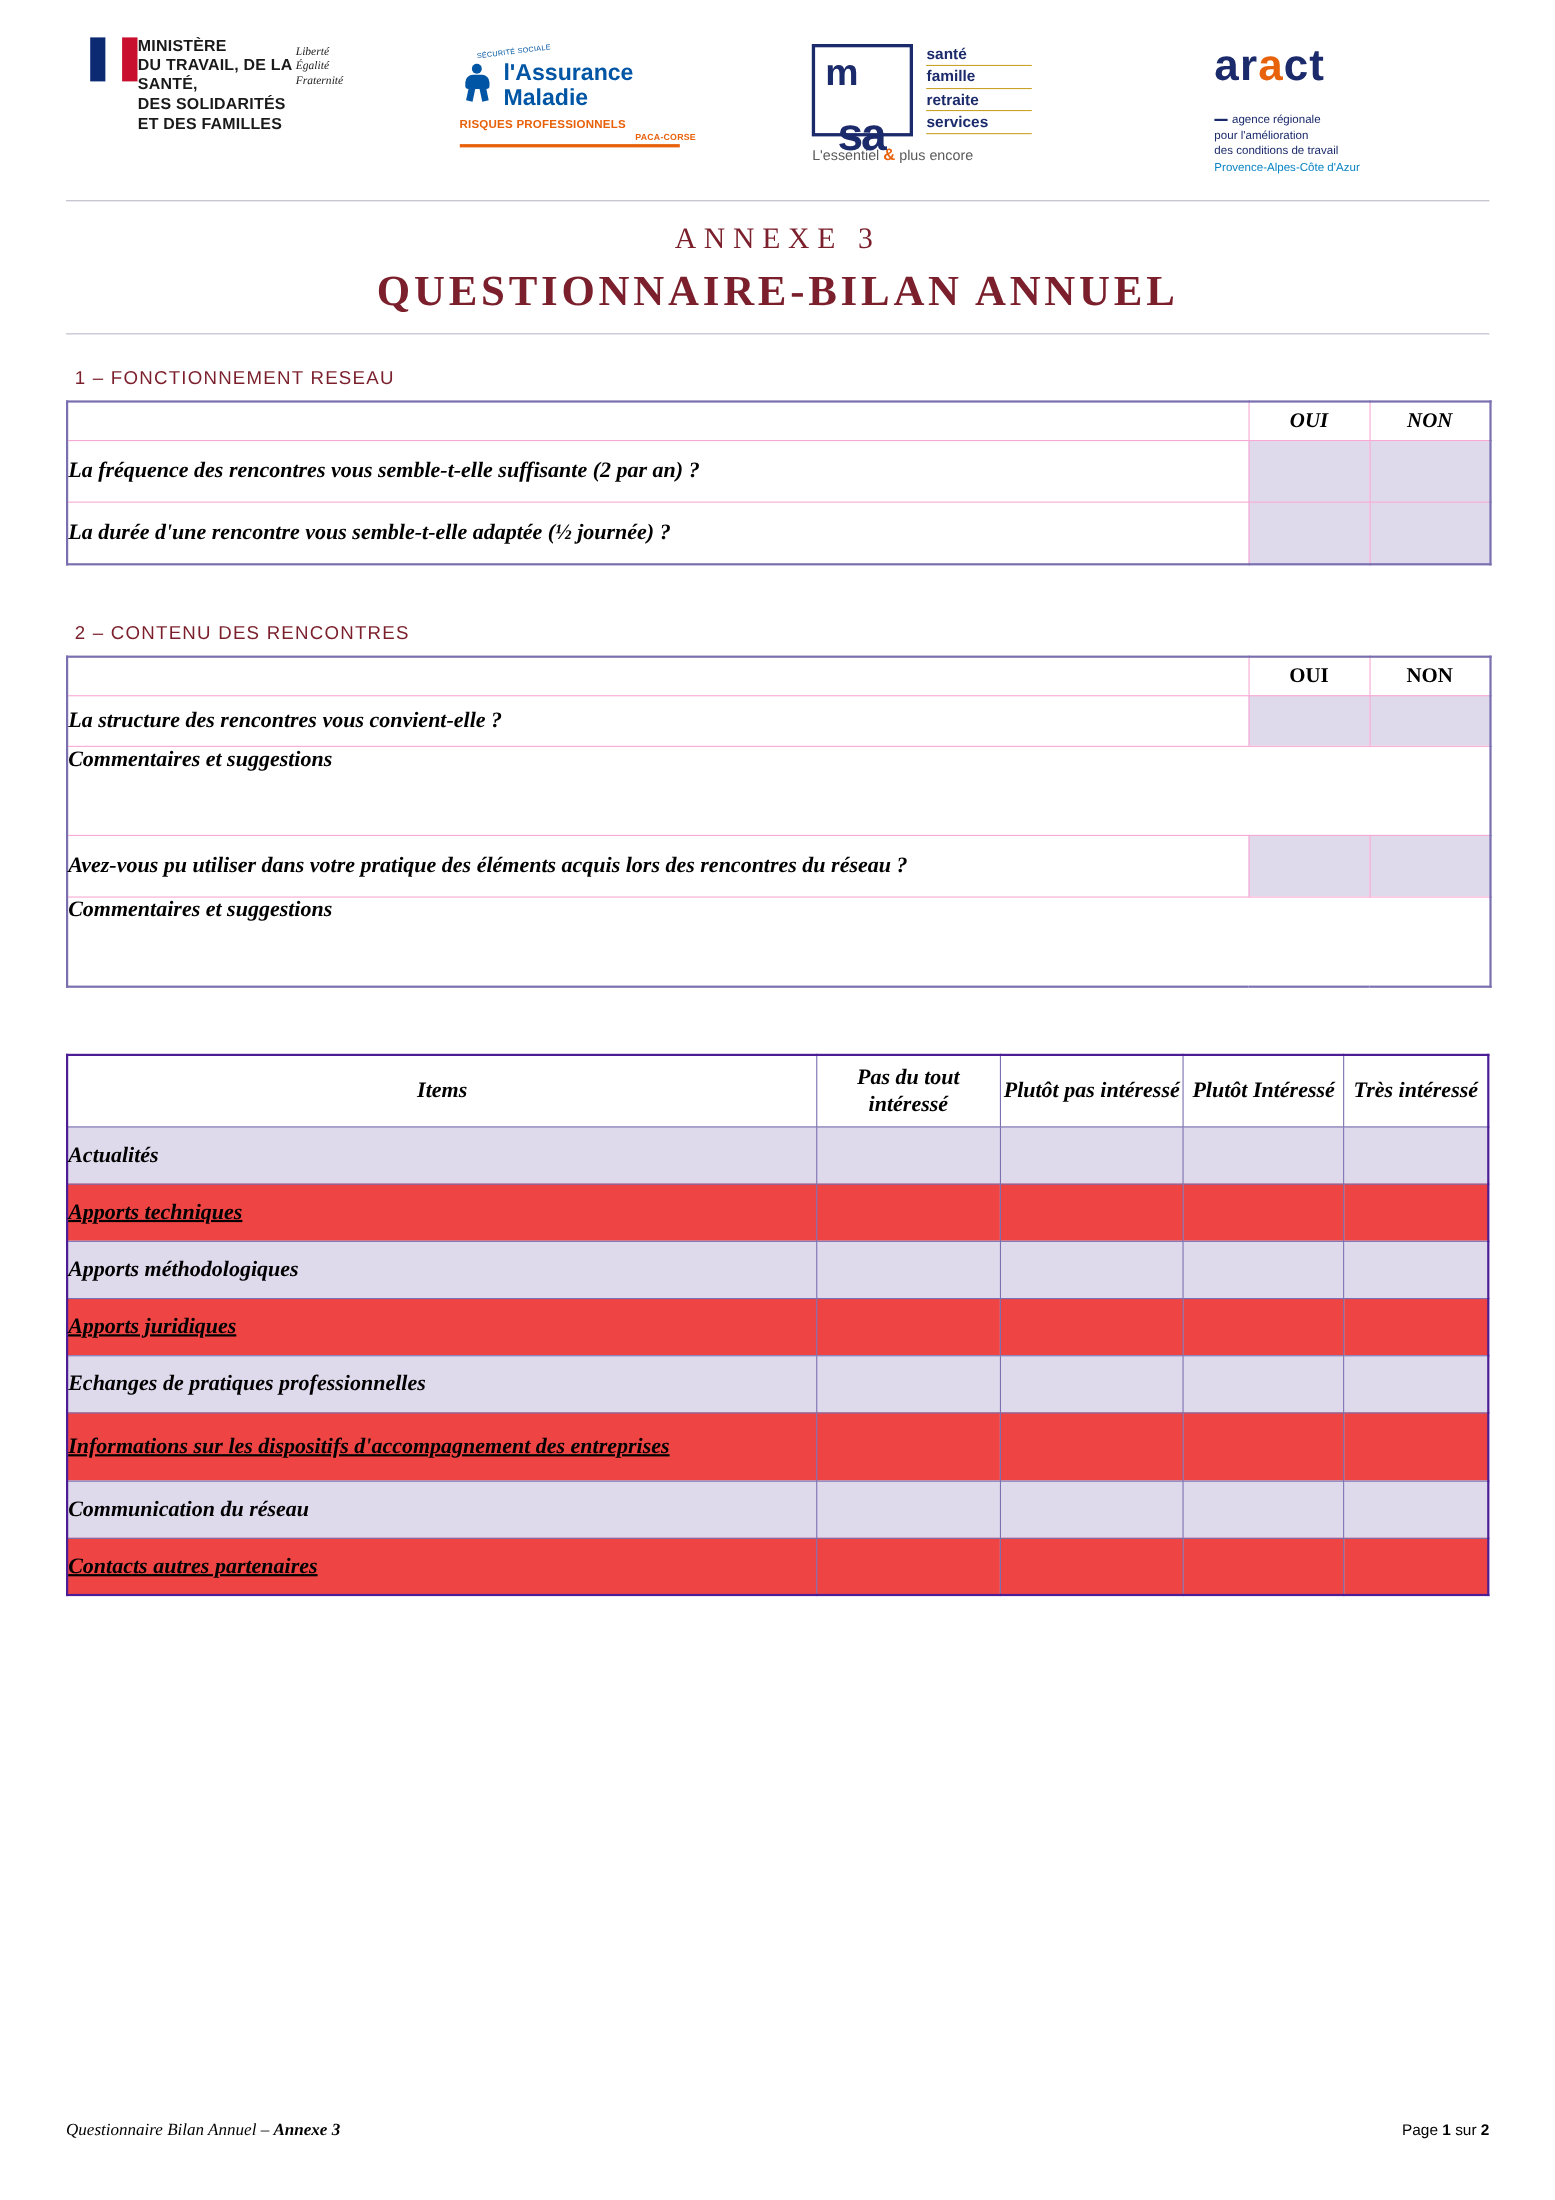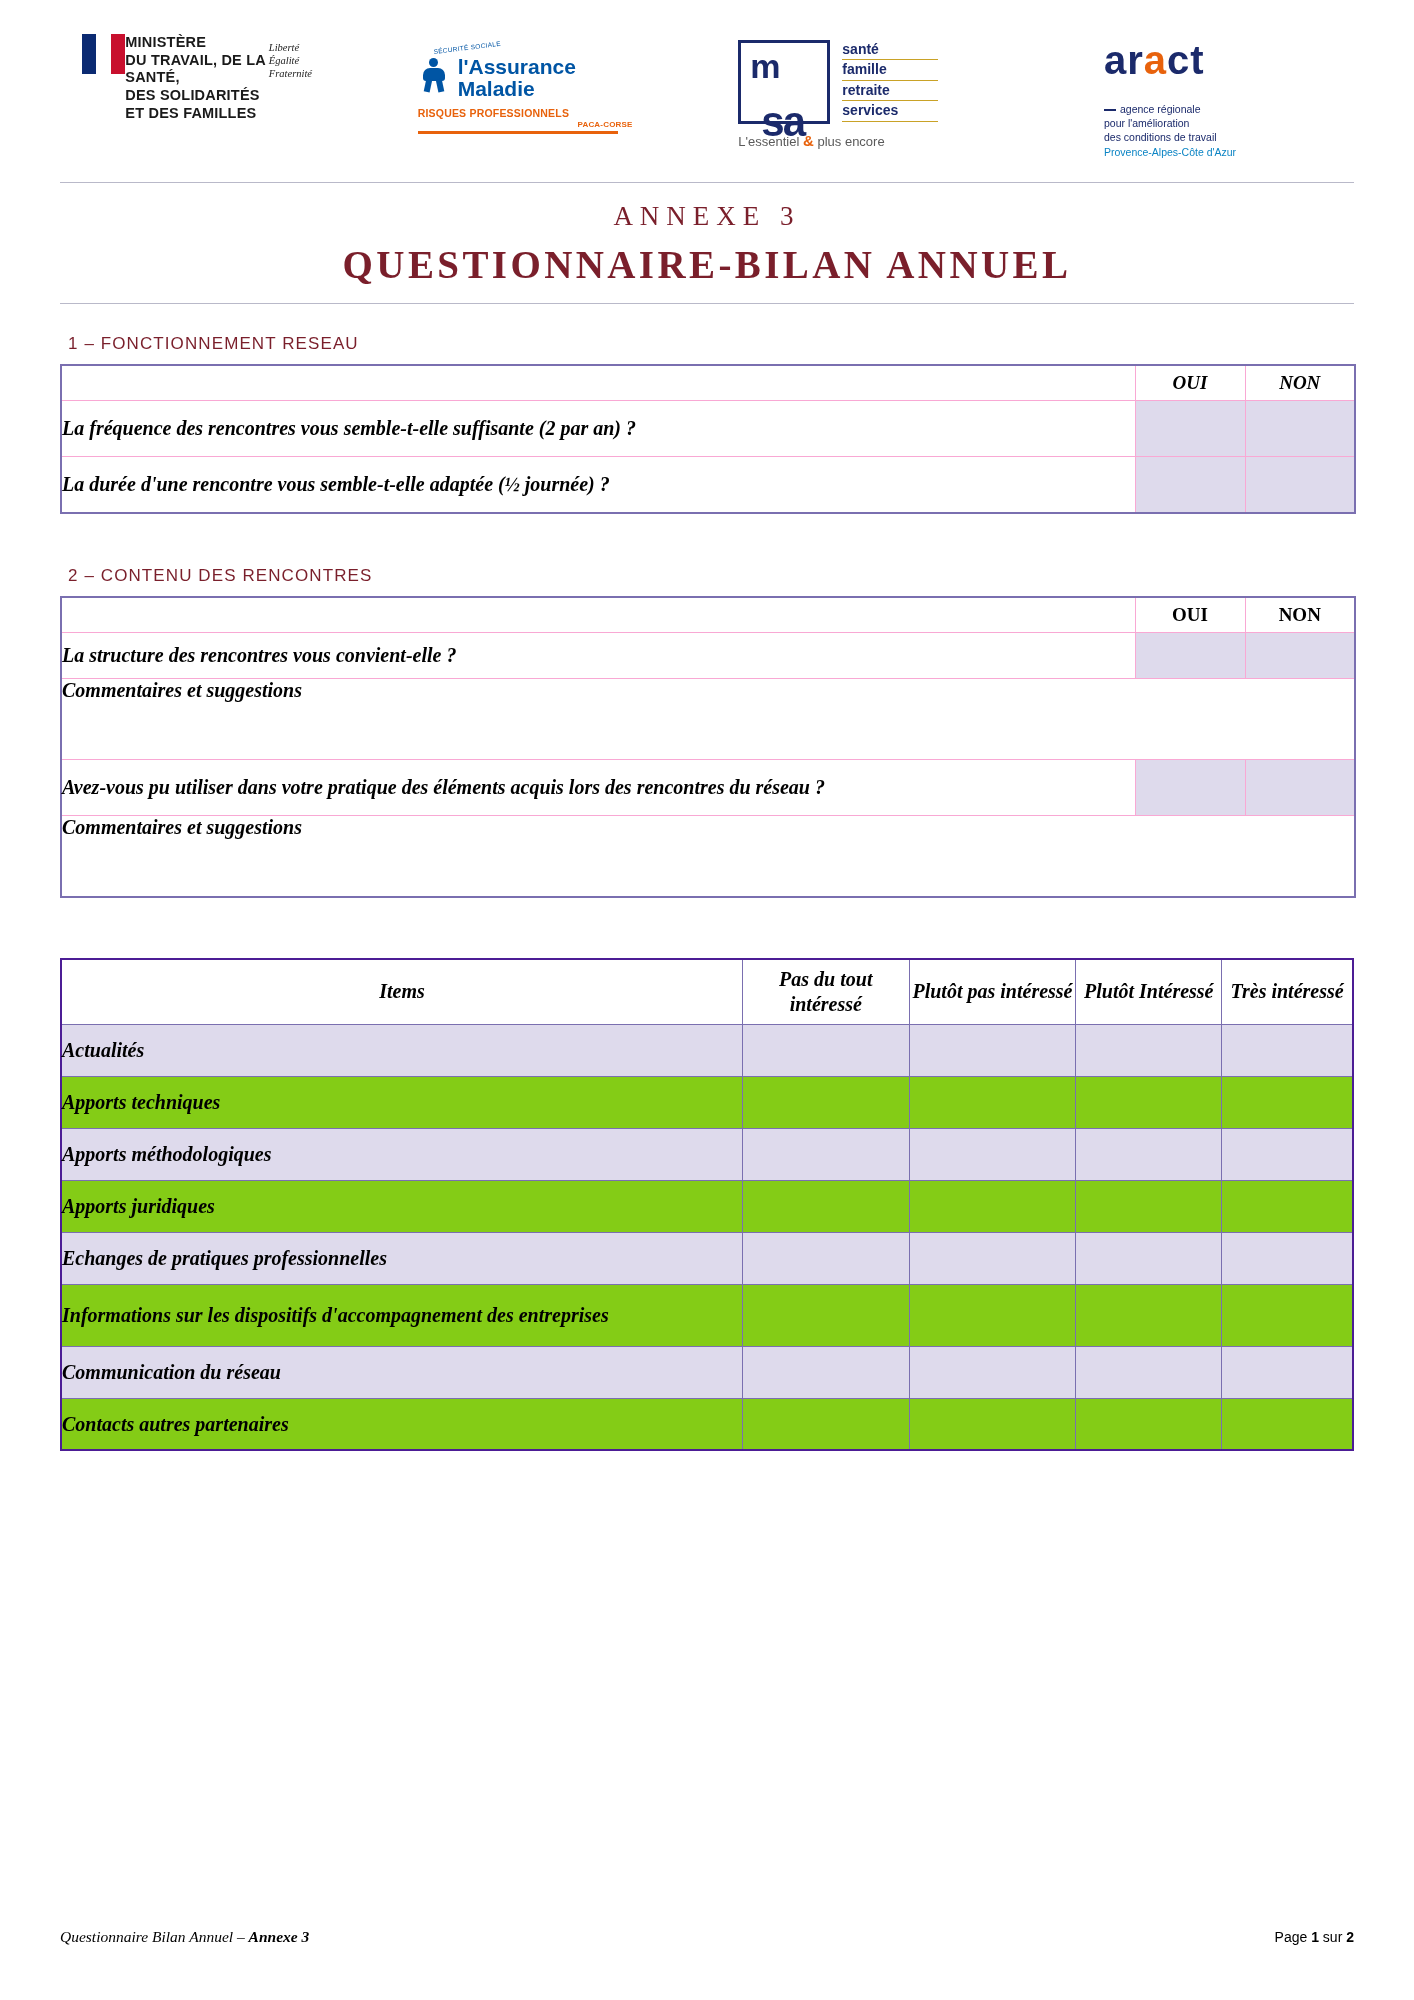--- a/index.html
+++ b/index.html
@@ -321,21 +321,21 @@
     font-family: "Liberation Serif", serif;
     font-weight: bold;
     font-style: italic;
     font-size: 20px;
     padding: 10px 10px 10px 14px;
     line-height: 1.3;
   }
   .row-shaded .item-label,
   .row-shaded .item-box { background: #dedaec; }
   .row-plain .item-label,
-  .row-plain .item-box { background: #84cc16; }
+  .row-plain .item-box { background: #ef4444; text-decoration: underline; }
   .item-row-h { height: 52px; }
   .item-row-h2 { height: 62px; }
 
   
   .footer {
     position: absolute;
     left: 60px;
     right: 60px;
     bottom: 54px;
     border-top: 0;

